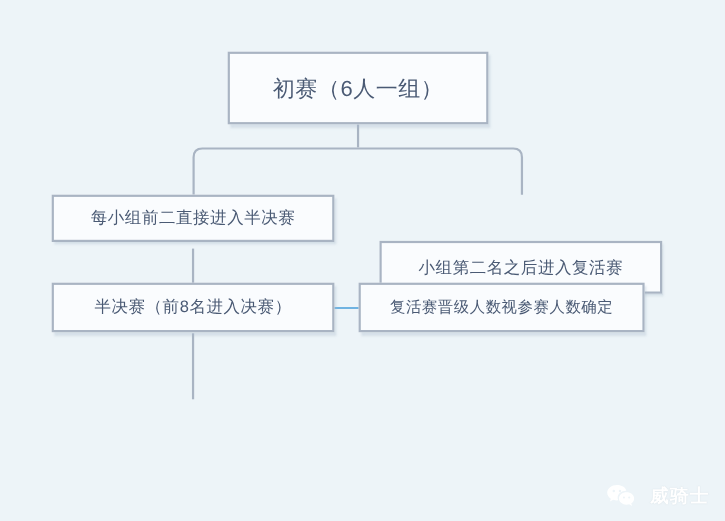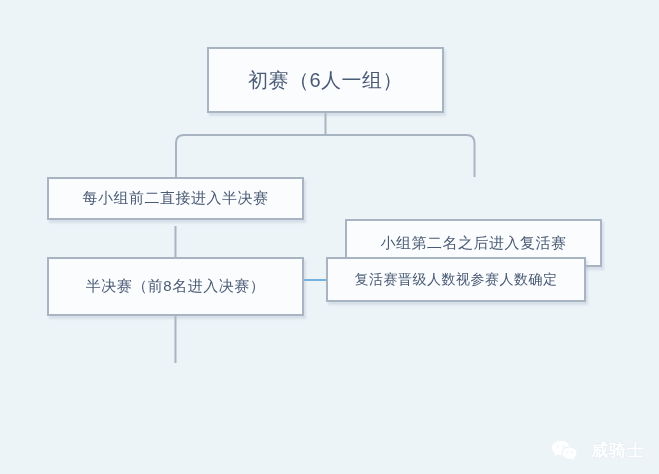--- a/index.html
+++ b/index.html
@@ -38,21 +38,21 @@
     box-shadow:2px 3px 2px rgba(168,186,202,0.35);
     display:flex;align-items:center;justify-content:center;
     color:var(--text,#4a5a74);
     text-align:center;
     letter-spacing:0.5px;
     z-index:2;
   }
   .node-top{left:207px;top:47px;width:237px;height:66px;font-size:20px;}
   .node-r2l{left:47px;top:177px;width:257px;height:43px;font-size:15px;}
   .node-r2r{left:345px;top:177px;width:257px;height:48px;font-size:15px;margin-top:42px;}
-  .node-r3l{left:47px;top:257px;width:257px;height:59px;font-size:15px;}
+  .node-r3l{left:47px;top:257px;width:257px;height:45px;font-size:15px;}
   .node-r3r{left:326px;top:257px;width:260px;height:45px;font-size:14px;}
   .node-final{left:47px;top:362px;width:256px;height:40px;font-size:16px;font-weight:bold;}
   .watermark{
     position:absolute;
     right:14px;bottom:12px;
     display:flex;align-items:center;gap:14px;
     color:var(--watermark,#ffffff);
     font-size:17px;
     font-weight:bold;
     letter-spacing:1px;

